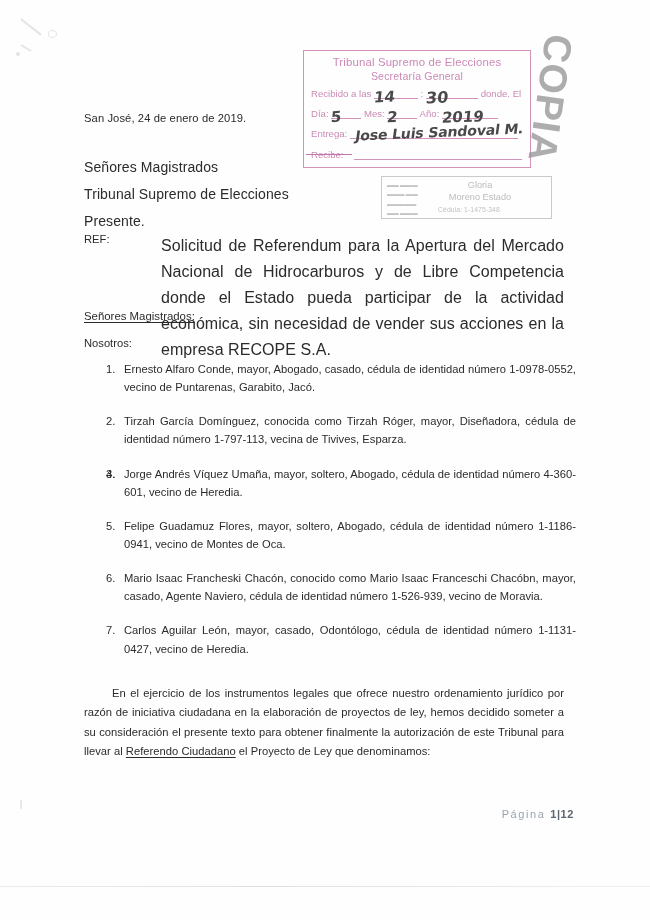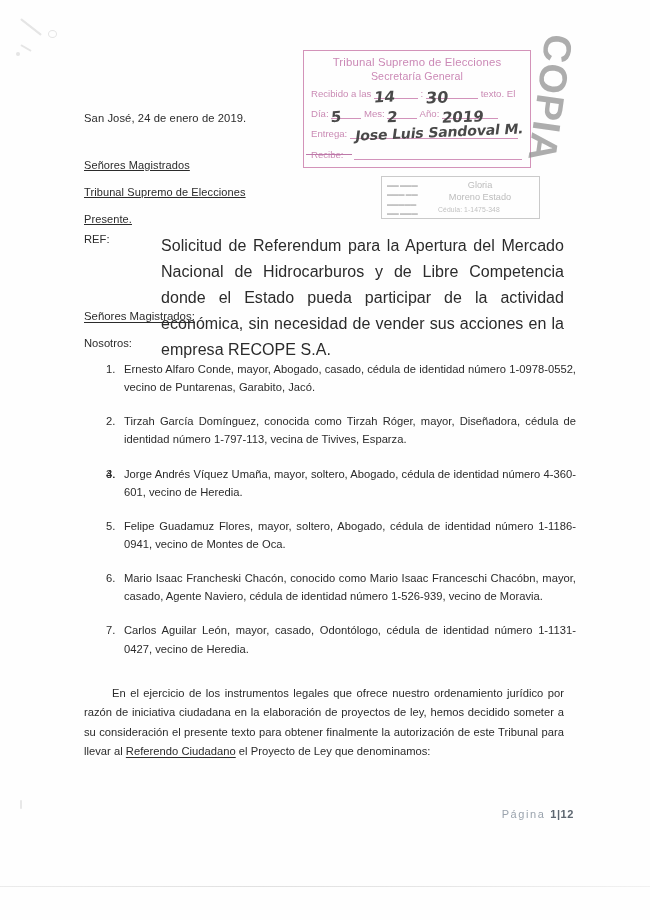--- a/index.html
+++ b/index.html
@@ -41,23 +41,22 @@
   
   .doc-date {
     position: absolute;
     left: 84px; top: 112px;
     font-size: 11.2px;
     letter-spacing: .1px;
   }
   .addressee {
     position: absolute;
     left: 84px;
-    font-size: 11px;
+    font-size: 14px;
     letter-spacing: .1px;
-    text-decoration: underline;
   }
   .addr-1 { top: 159px; }
   .addr-2 { top: 186px; }
   .addr-3 { top: 213px; }
 
   .ref-block {
     position: absolute;
     left: 84px; top: 233px;
     width: 480px;
   }
@@ -201,21 +200,21 @@
     left: 52px; top: -4px;
     font-size: 14px;
     transform: skewX(-10deg) rotate(-2.5deg);
     letter-spacing: -.2px;
   }
 
   
   .substamp {
     position: absolute;
     left: 381px; top: 176px;
-    width: 159px; height: 43px;
+    width: 171px; height: 43px;
     border: 1px solid #c8c8c8;
     box-sizing: border-box;
     color: #b7b7b7;
     opacity: .95;
     padding-left: 47px;
   }
   .substamp-glyphs {
     position: absolute;
     left: 5px; top: 4px;
     width: 48px;
@@ -325,21 +324,21 @@
     <div class="stamp-head">
       <div>Tribunal Supremo de Elecciones</div>
       <div class="l2">Secretaría General</div>
     </div>
 
     <div class="stamp-row row-recibido">
       <span>Recibido a las</span>
       <span class="rule" style="width:44px"><span class="hand hw-hour">14</span></span>
       <span>:</span>
       <span class="rule" style="width:52px"><span class="hand hw-min">30</span></span>
-      <span>texto. El</span>
+      <span>donde. El</span>
     </div>
 
     <div class="stamp-row row-fecha">
       <span>Día:</span>
       <span class="rule" style="width:30px"><span class="hand hw-dia">5</span></span>
       <span>Mes:</span>
       <span class="rule" style="width:30px"><span class="hand hw-mes">2</span></span>
       <span>Año:</span>
       <span class="rule" style="width:56px"><span class="hand hw-anio">2019</span></span>
     </div>

